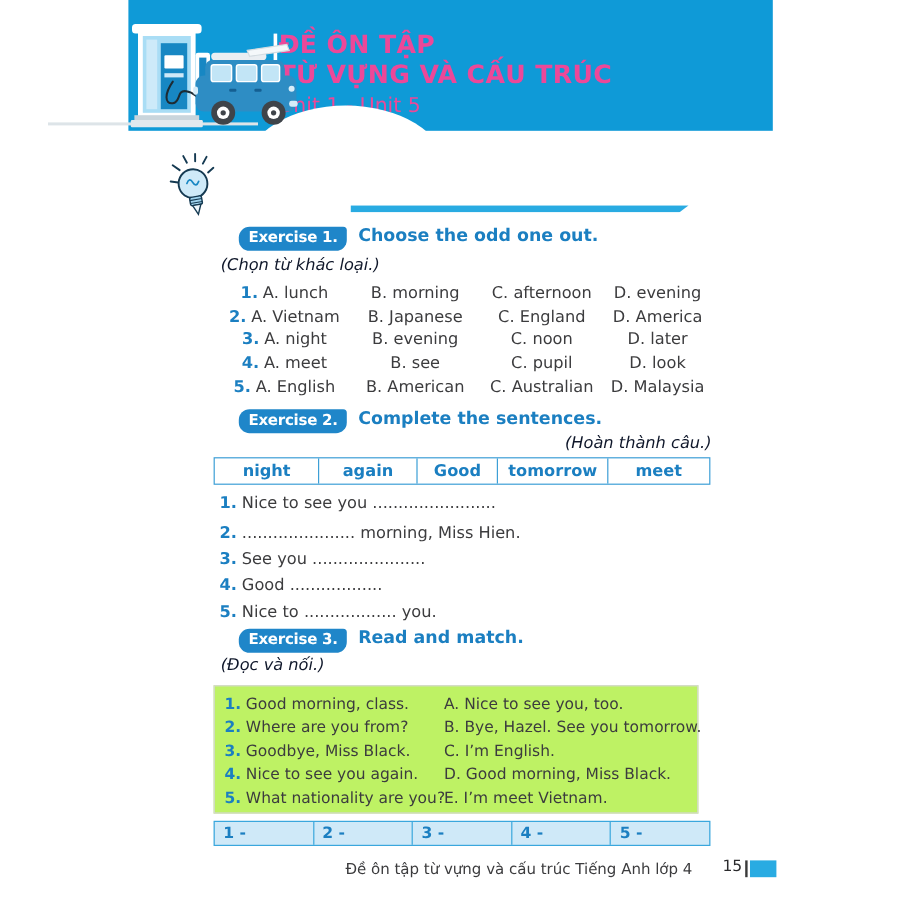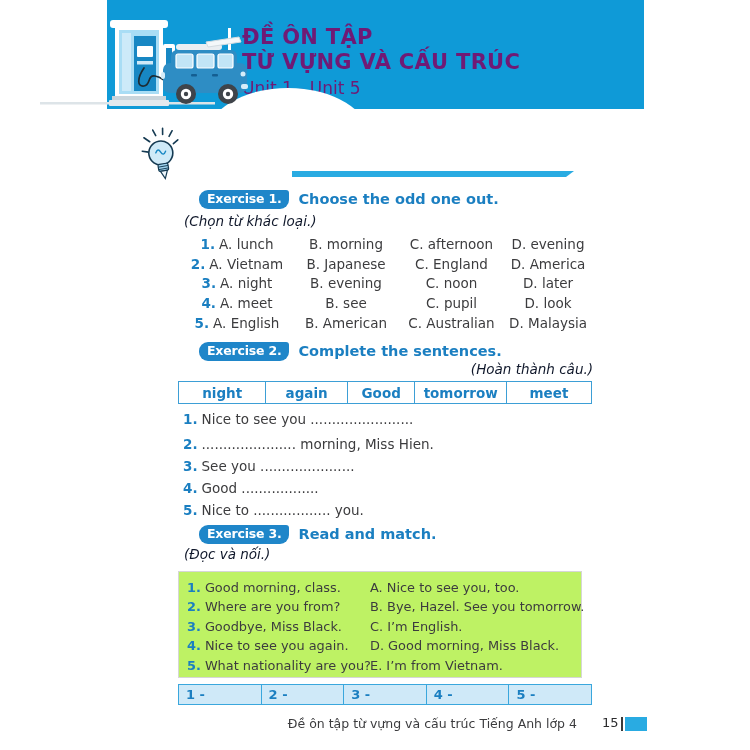--- a/index.html
+++ b/index.html
@@ -2,38 +2,38 @@
 <html><head>
 <meta charset="utf-8">
 <style>
   html,body{margin:0;padding:0;background:#fff;}
   .page{position:relative;width:750px;height:750px;background:#fff;overflow:hidden;
         font-family:"DejaVu Sans","Liberation Sans",sans-serif;color:#3c3c3e;}
 
   
   .hdr{position:absolute;left:107px;top:0;width:537px;height:109px;background:#0f9ad7;}
   .hdr-bar{position:absolute;left:228px;top:28px;width:3px;height:65px;background:#fff;}
-  .hdr-t{position:absolute;left:242px;color:#701a75;white-space:nowrap;}
+  .hdr-t{position:absolute;left:232px;color:#ec4899;white-space:nowrap;}
   .hdr-t1{top:25px;font-size:21px;font-weight:bold;letter-spacing:.3px;}
   .hdr-t2{top:50px;font-size:21px;font-weight:bold;letter-spacing:.3px;}
   .hdr-t3{top:78px;font-size:17px;font-weight:normal;}
   .illus{position:absolute;left:40px;top:8px;}
 
   
   .sec-banner{position:absolute;left:160px;top:147px;width:150px;height:29px;background:#29abe2;
               clip-path:polygon(0 0,100% 0,calc(100% - 16px) 100%,0 100%);
               color:#fff;font-size:17px;font-weight:bold;line-height:29px;padding-left:27px;box-sizing:border-box;white-space:nowrap;}
   .sec-strip{position:absolute;left:292px;top:171px;width:282px;height:6px;background:#29abe2;
              clip-path:polygon(0 0,100% 0,calc(100% - 8px) 100%,0 100%);}
   .bulb{position:absolute;left:137px;top:126px;}
 
   
   .ex{position:absolute;left:163px;width:430px;}
   .ex1{top:189px;} .ex2{top:341px;} .ex3{top:524px;}
-  .ex-head{display:flex;align-items:center;gap:9px;height:20px;padding-left:36px;}
+  .ex-head{display:flex;gap:9px;height:20px;padding-left:36px;}
   .badge{background:#1f86c9;color:#fff;font-weight:bold;font-size:12.5px;line-height:16px;
          padding:1px 8px 2px;border-radius:9px 3px 9px 9px;letter-spacing:-.2px;white-space:nowrap;}
   .ex-title{color:#1b7fc1;font-weight:bold;font-size:14.5px;white-space:nowrap;}
   .subtitle{font-style:italic;font-size:13.5px;margin:4px 0 0 21px;color:#0f172a;}
   .ex2 .subtitle{margin-top:0;text-align:right;} .ex3 .subtitle{margin-top:2px;}
 
   .mc{margin:5px 0 0 19px;}
   .mc-row{display:grid;grid-template-columns:110px 108px 103px 1fr;height:19.7px;align-items:center;font-size:13.5px;white-space:nowrap;text-align:center;}
   .num{color:#1b7fc1;font-weight:bold;margin-right:4px;}
 
@@ -211,21 +211,21 @@
     <div class="match-row">
       <span><span class="num">3.</span><span>Goodbye, Miss Black.</span></span>
       <span>C. I’m English.</span>
     </div>
     <div class="match-row">
       <span><span class="num">4.</span><span>Nice to see you again.</span></span>
       <span>D. Good morning, Miss Black.</span>
     </div>
     <div class="match-row">
       <span><span class="num">5.</span><span>What nationality are you?</span></span>
-      <span>E. I’m from Vietnam.</span>
+      <span>E. I’m meet Vietnam.</span>
     </div>
   </div>
 
   <div class="ans">
     <div class="ans-cell">1 -</div>
     <div class="ans-cell">2 -</div>
     <div class="ans-cell">3 -</div>
     <div class="ans-cell">4 -</div>
     <div class="ans-cell">5 -</div>
   </div>

